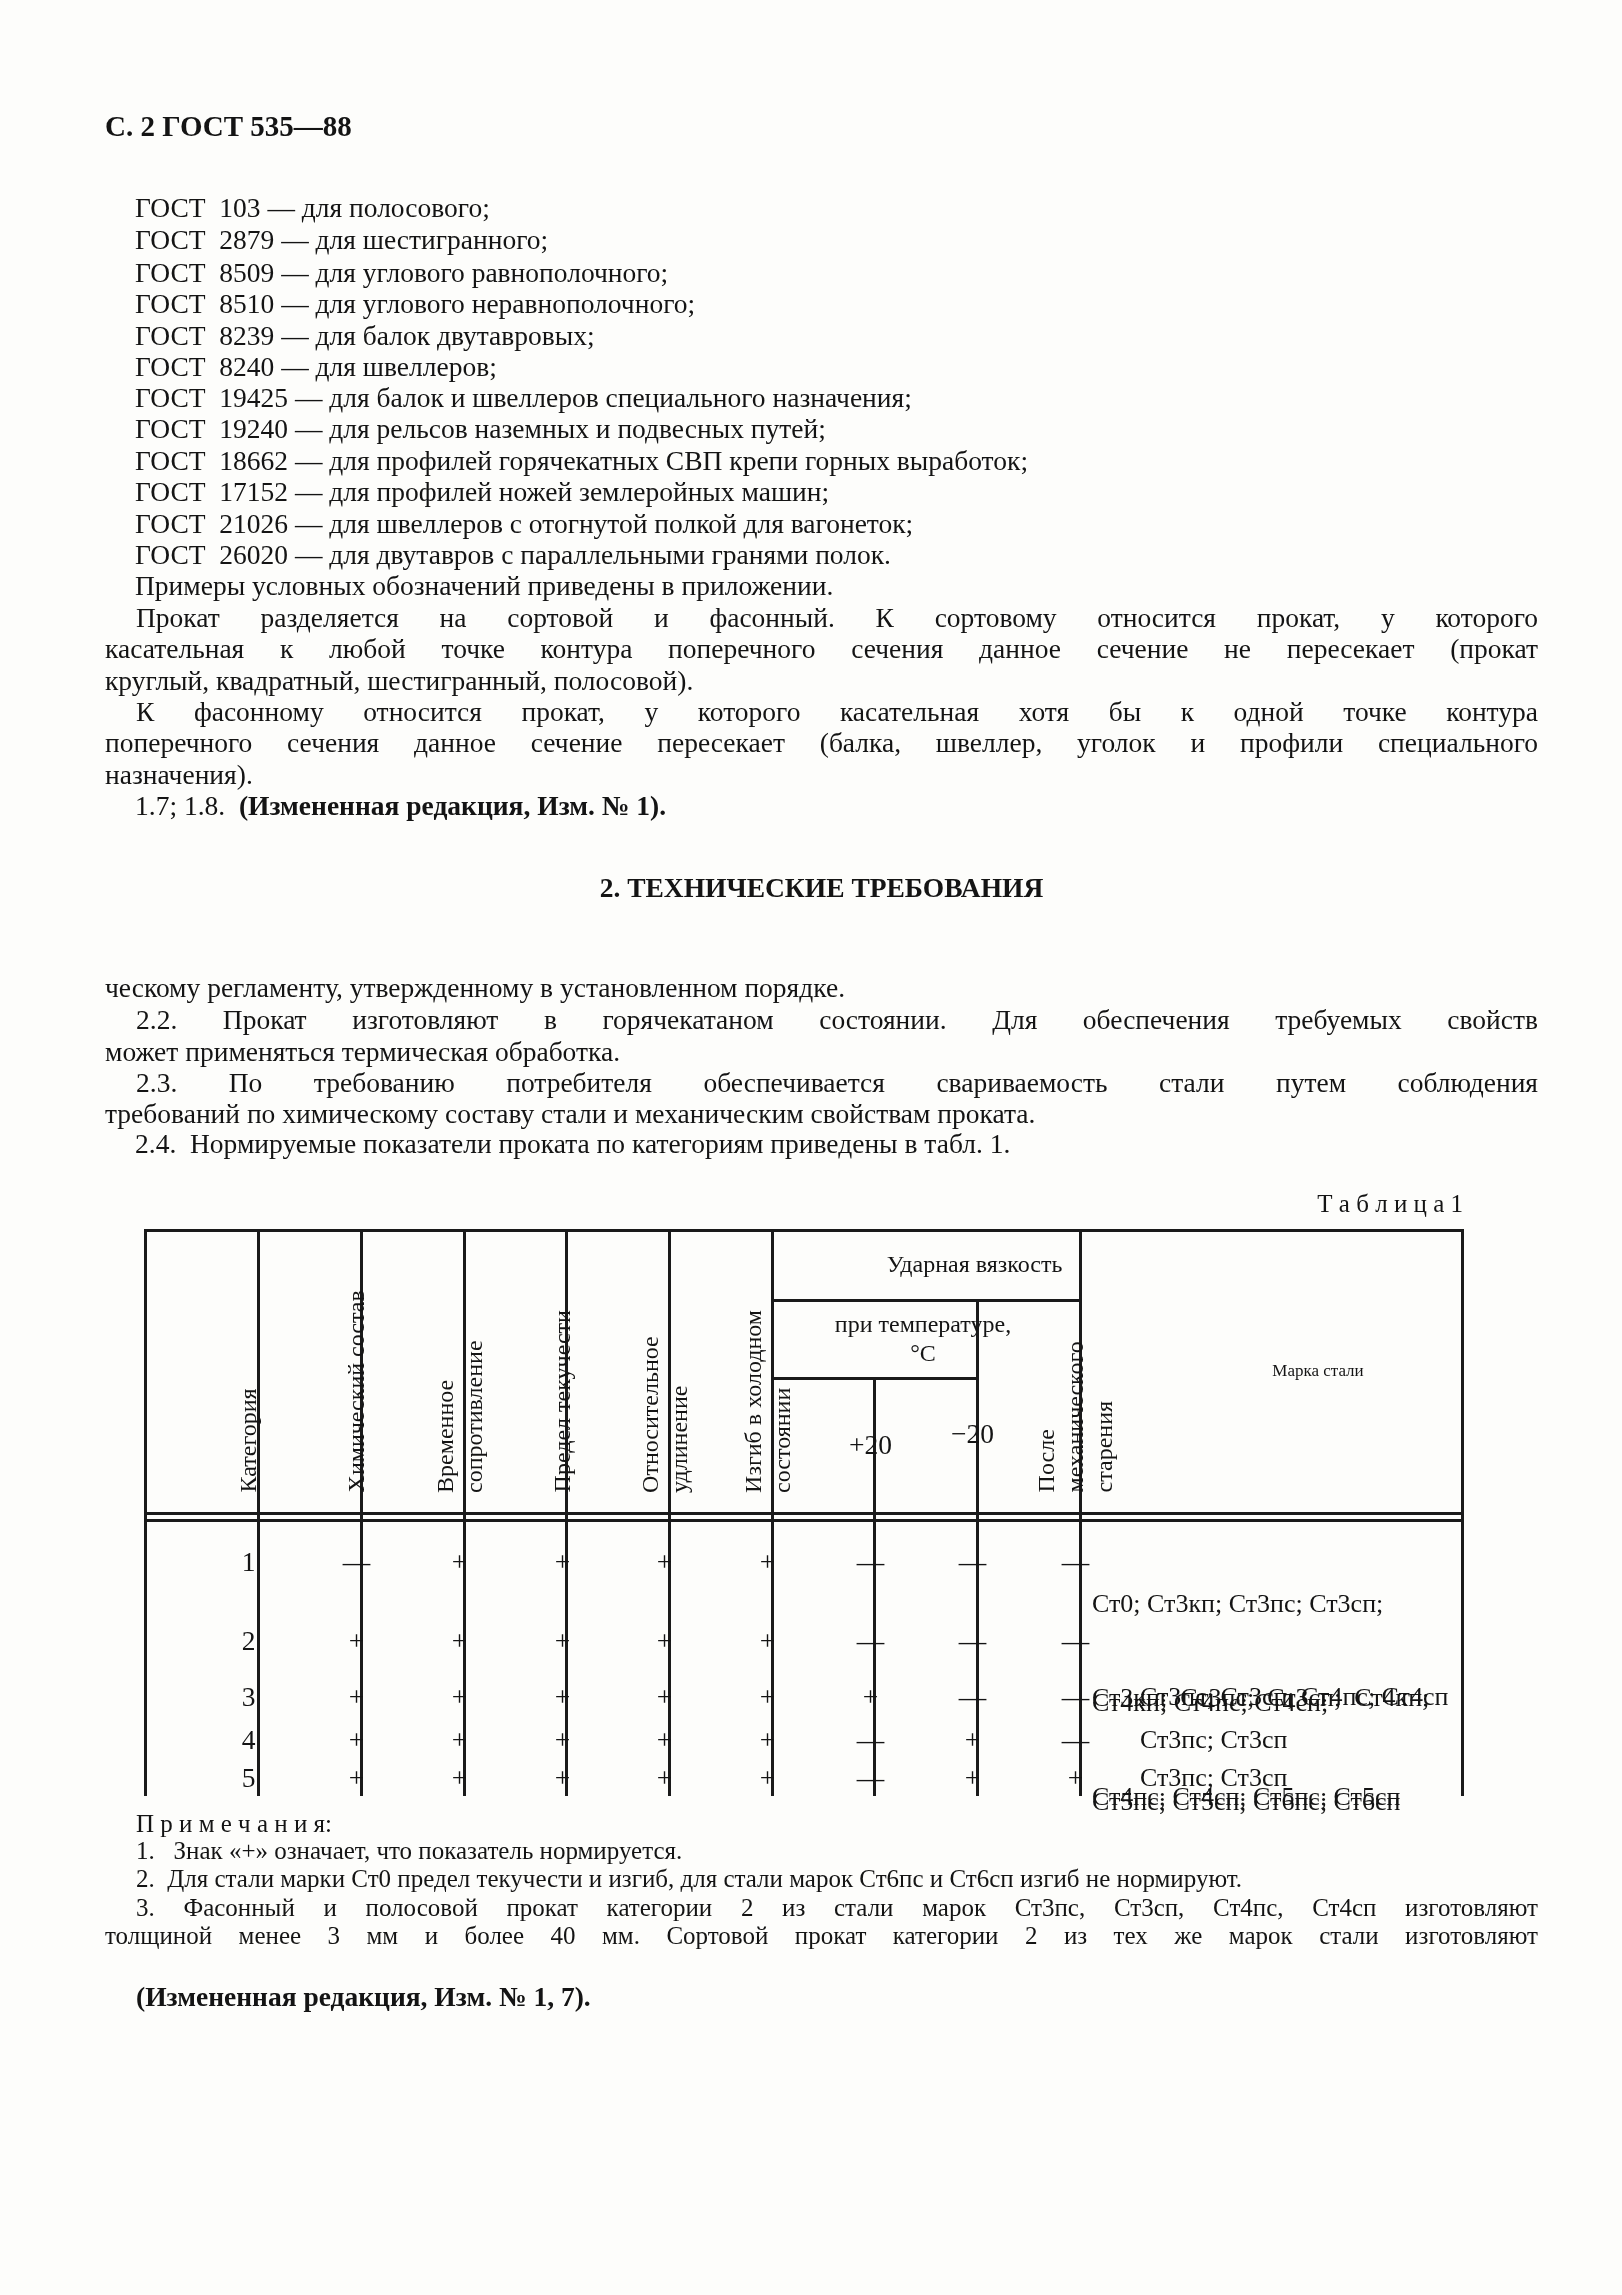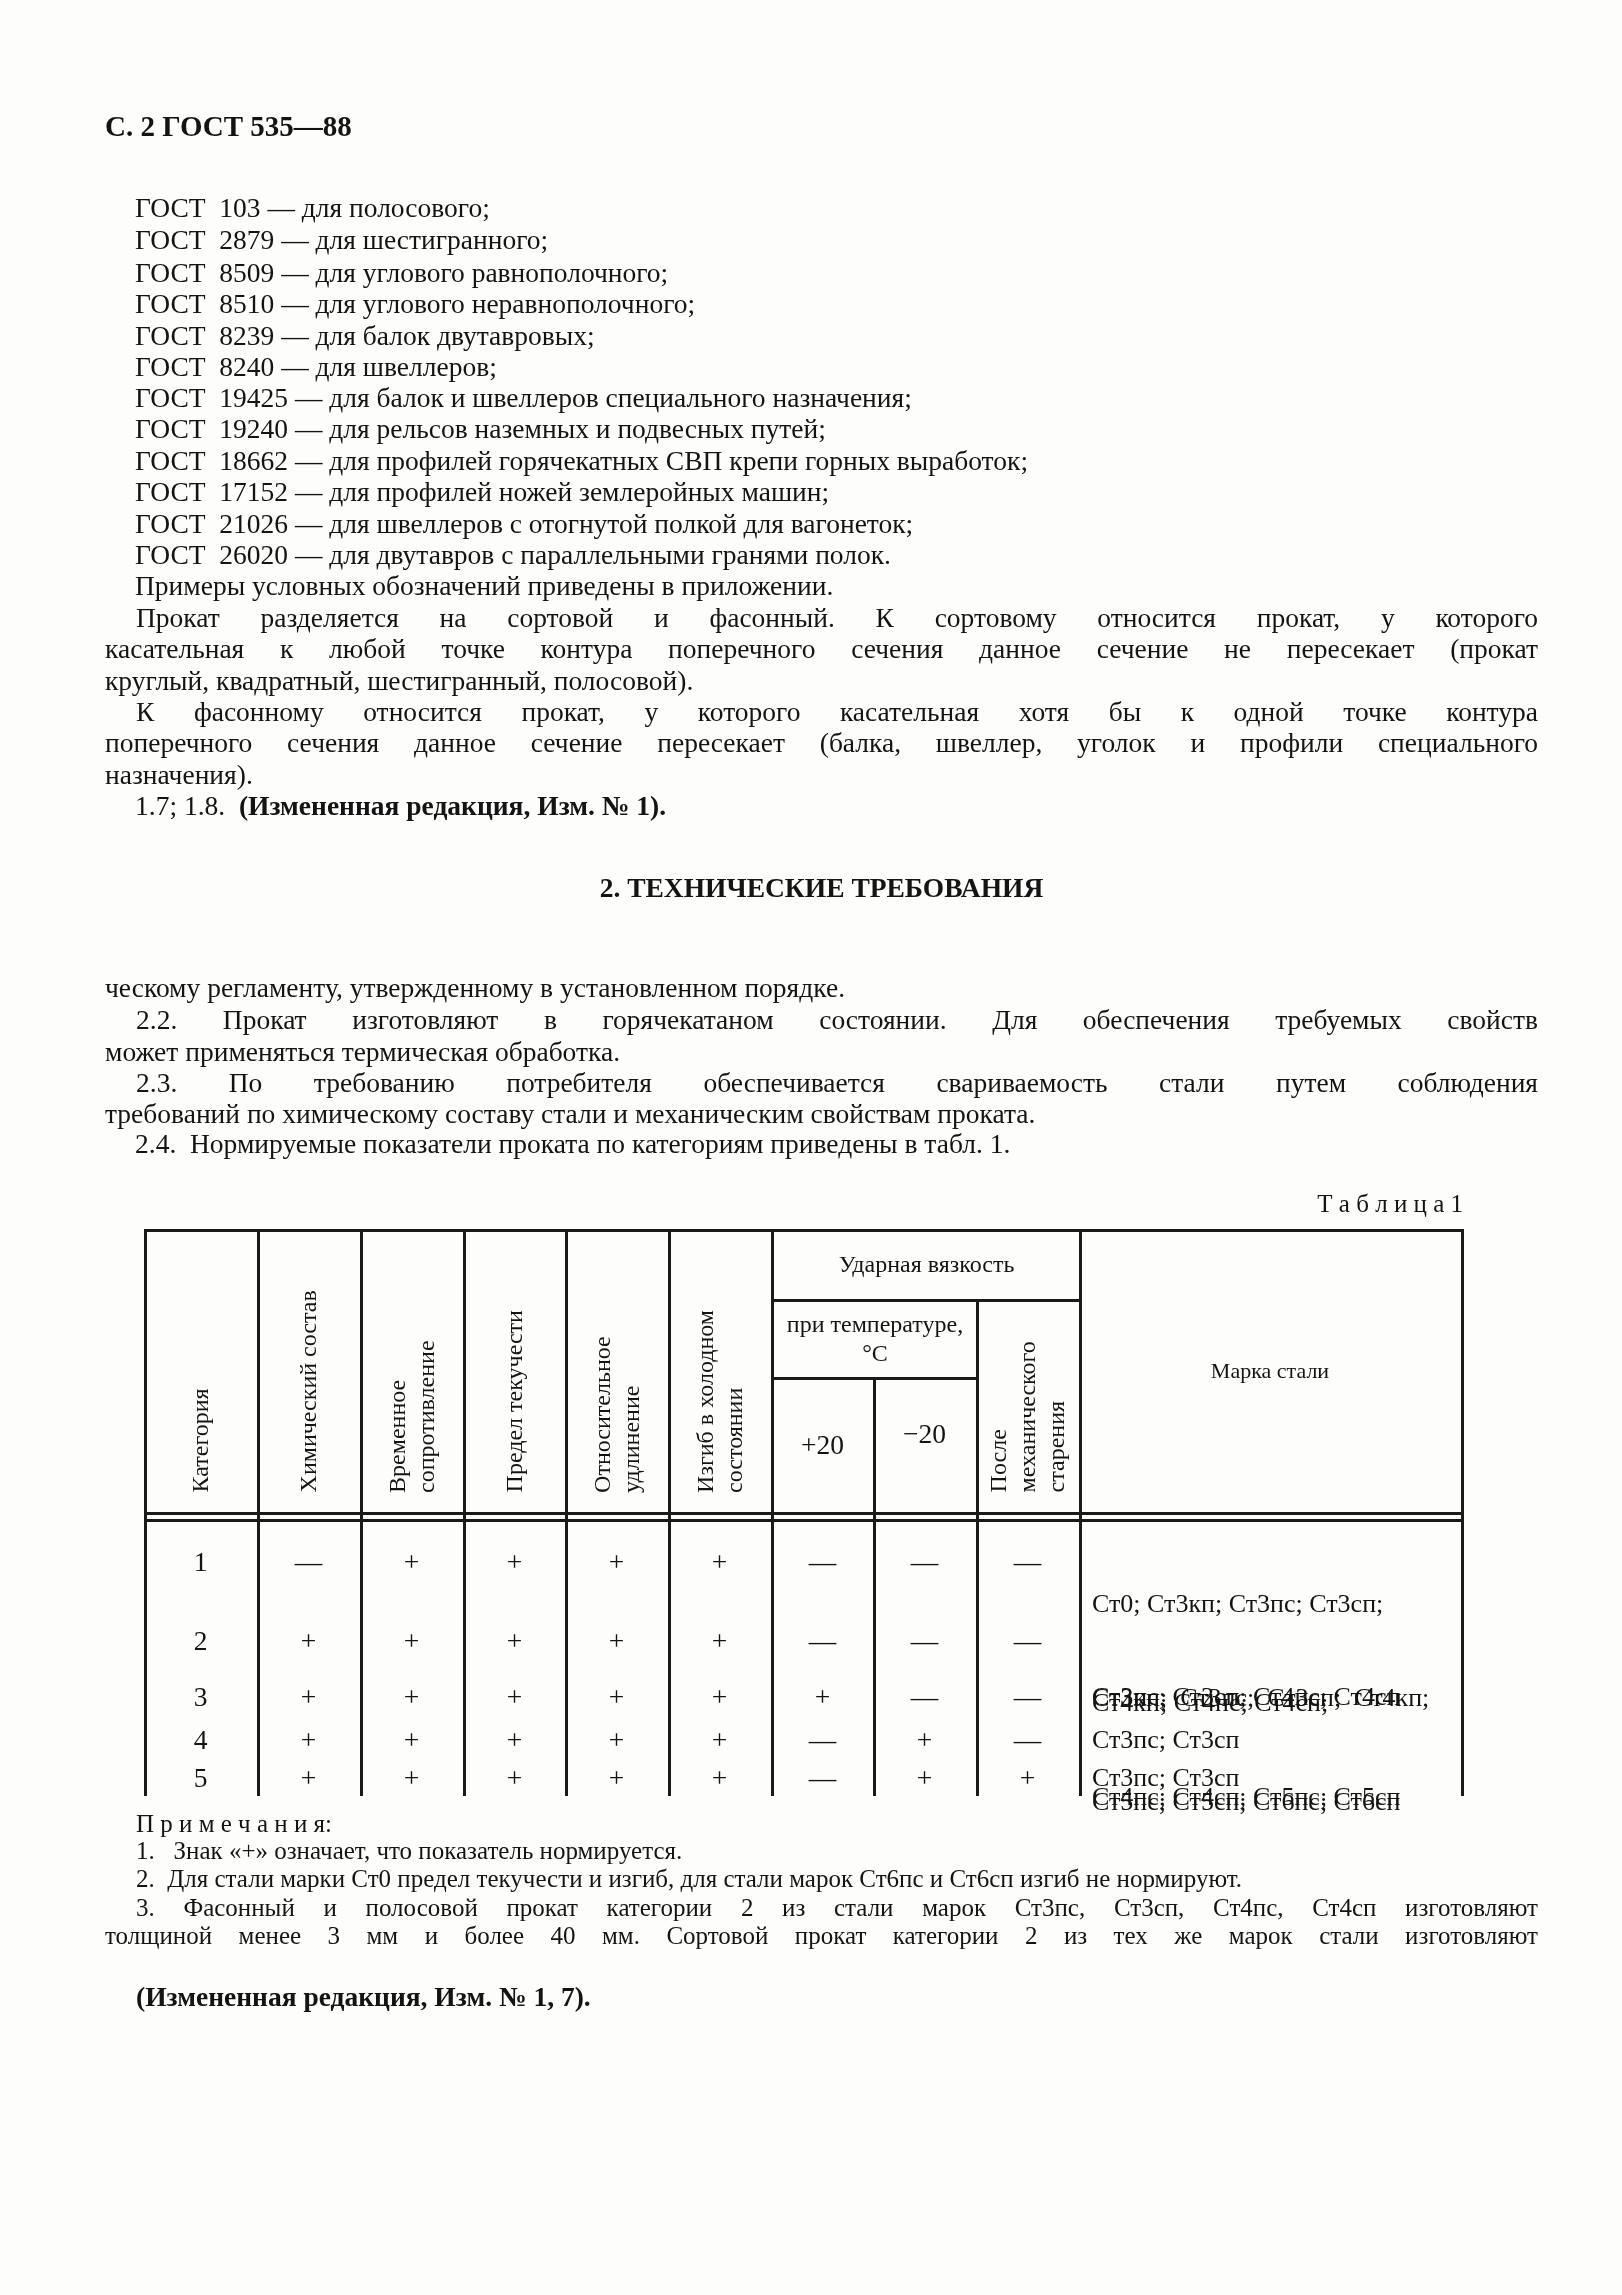--- a/index.html
+++ b/index.html
@@ -17,21 +17,21 @@
   .jnote{position:absolute;left:105px;width:1433px;font-size:25px;line-height:29px;
        text-align:justify;text-align-last:justify;white-space:normal;}
   .ctrline{position:absolute;left:105px;width:1433px;text-align:center;font-size:27.5px;line-height:31px;}
   .rightline{position:absolute;left:809px;width:654px;text-align:right;font-size:25px;line-height:29px;}
 
   
   .tbl{position:absolute;left:144px;top:1229px;width:1319px;height:567px;}
   .hl,.vl{position:absolute;background:#1a1a1a;}
   .hl{height:2.6px;}
   .vl{width:2.6px;}
-  .cell{position:absolute;display:flex;align-items:center;justify-content:center;overflow:visible;}
+  .cell{position:absolute;display:flex;align-items:center;justify-content:center;overflow:visible;margin-left:48px;}
   .rot{flex:none;transform:rotate(-90deg);font-size:24px;line-height:29px;
        white-space:pre-line;text-align:left;padding-left:19.6px;box-sizing:border-box;}
   .hctr{white-space:pre-line;text-align:center;font-size:24px;line-height:29px;}
   .sign{font-size:27.5px;}
   .grade{position:absolute;font-size:26px;line-height:33px;white-space:pre;}
 </style>
 </head>
 <body>
 
 <div class="page">
@@ -127,21 +127,21 @@
 °С</div>
     </div>
     <div class="cell sign" style="left:627px;top:148px;width:103px;height:135px">+20</div>
     <div class="cell sign" style="left:729px;top:148px;width:103px;height:113px">−20</div>
     <div class="cell" style="left:832px;top:70px;width:103px;height:213px">
       <div class="rot" style="width:213px">После
 механического
 старения</div>
     </div>
 
-    <div class="cell" style="left:935px;top:0;width:382px;height:283px;font-size:22px">Марка стали</div>
+    <div class="cell" style="left:935px;top:0;width:382px;height:283px;font-size:17px">Марка стали</div>
 
     <div class="cell sign" style="left:0;top:286px;width:113px;height:94px">1</div>
     <div class="cell sign" style="left:113px;top:286px;width:103px;height:94px">—</div>
     <div class="cell sign" style="left:216px;top:286px;width:103px;height:94px">+</div>
     <div class="cell sign" style="left:319px;top:286px;width:103px;height:94px">+</div>
     <div class="cell sign" style="left:421px;top:286px;width:103px;height:94px">+</div>
     <div class="cell sign" style="left:524px;top:286px;width:103px;height:94px">+</div>
     <div class="cell sign" style="left:627px;top:286px;width:103px;height:94px">—</div>
     <div class="cell sign" style="left:729px;top:286px;width:103px;height:94px">—</div>
     <div class="cell sign" style="left:832px;top:286px;width:103px;height:94px">—</div>

